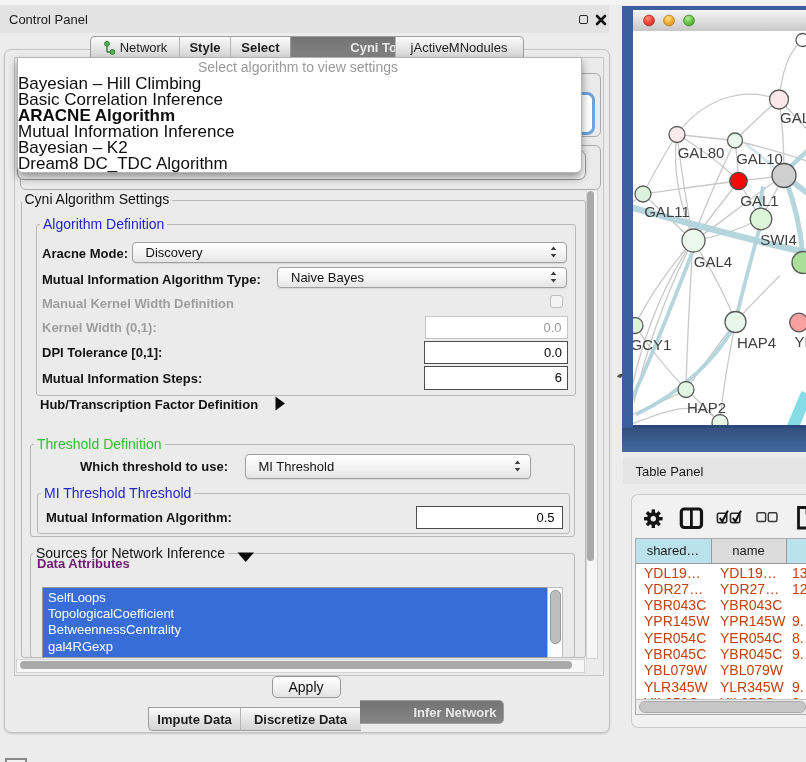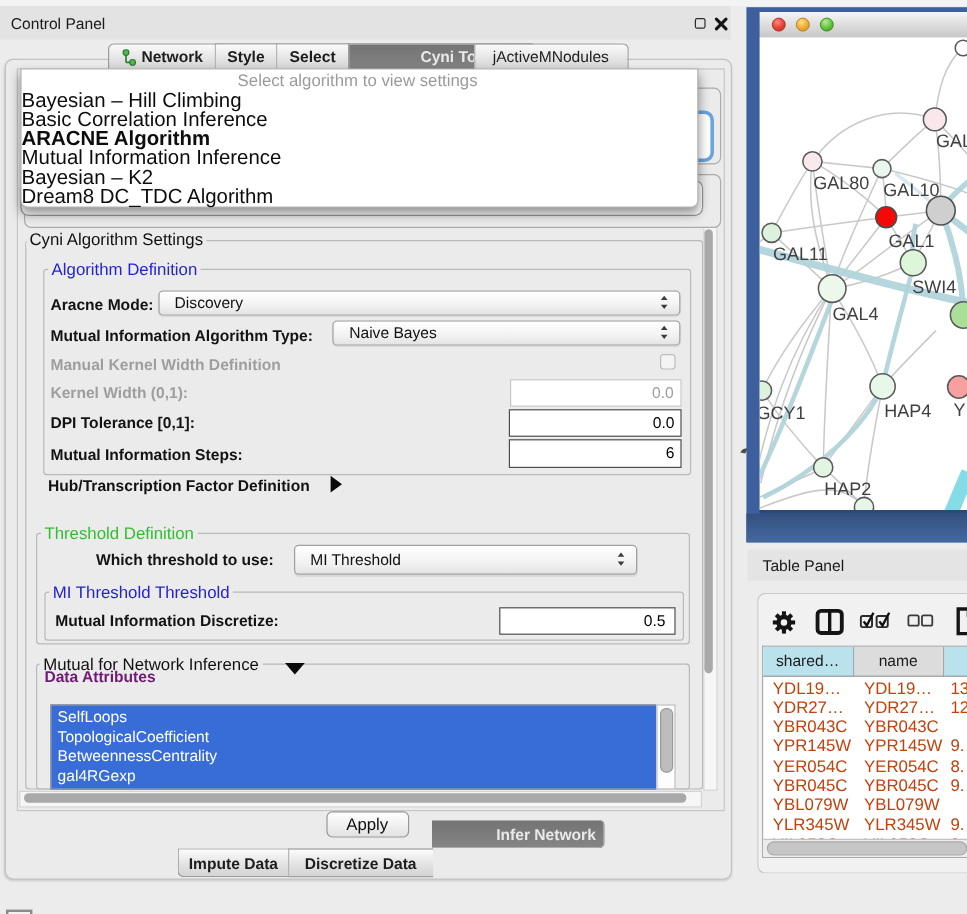--- a/index.html
+++ b/index.html
@@ -99,47 +99,47 @@
     <div class="abs b" style="left:80px;top:459px;font-size:13px;color:#131313;">Which threshold to use:</div>
     <div class="combo" style="left:244.5px;top:453.5px;width:284px;height:23px;">
       <div class="ct">MI Threshold</div>
       <svg class="carr" viewBox="0 0 7 12">
           <path d="M3.5 0.5 L6.3 4 H0.7 Z M3.5 11.5 L0.7 8 H6.3 Z" fill="#3c3c3c"></path>
         </svg>
     </div>
 
     <div class="grp" style="left:37px;top:492.5px;width:531px;height:39px;border-radius:3px;"></div>
     <div class="grplab" style="left:41px;top:485.5px;color:#2323cf;">MI Threshold Threshold</div>
-    <div class="abs b" style="left:46px;top:510px;font-size:13px;color:#131313;">Mutual Information Discretize:</div>
+    <div class="abs b" style="left:46px;top:510px;font-size:13px;color:#131313;">Mutual Information Algorithm:</div>
     <div class="field" style="left:415.5px;top:506px;width:145px;height:20.5px;border:1px solid #4d4d4d;">
       <div class="fval" style="color:#000;right:7px;">0.5</div>
     </div>
 
     <div class="grp" style="left:30px;top:552.5px;width:543px;height:103px;border-radius:3px;"></div>
-    <div class="grplab" style="left:33px;top:546px;color:#111;">Mutual for Network Inference</div>
+    <div class="grplab" style="left:33px;top:546px;color:#111;">Sources for Network Inference</div>
     <svg class="abs" style="left:236.5px;top:550.5px;" width="18" height="12" viewBox="0 0 18 12">
       <path d="M0.5 1.5 L17 1.5 L8.7 11 Z" fill="#0a0a0a"></path>
     </svg>
     <div class="abs b" style="left:37px;top:556px;font-size:13px;color:#701a75;">Data Attributes</div>
 
     <div class="abs" style="left:42px;top:586.5px;width:504px;height:69px;background:#386dd8;border:1px solid #9a9a9a;border-right:none;overflow:hidden;">
       <div style="color:#fff;font-size:13px;line-height:16.4px;padding:2px 0 0 5px;">SelfLoops<br>TopologicalCoefficient<br>BetweennessCentrality<br>gal4RGexp</div>
     </div>
     <div class="abs" style="left:547px;top:586.5px;width:14px;height:69px;background:#fdfdfd;border:1px solid #bcbcbc;"></div>
     <div class="abs" style="left:549.5px;top:589.5px;width:9px;height:52px;background:#bdbdbd;border:1px solid #9a9a9a;border-radius:5px;"></div>
   </div>
 
   <div id="toptabs">
     <div class="abs tab" style="left:89.5px;top:35.5px;width:89px;border-left:1px solid #9d9d9d;border-radius:5px 0 0 0;">
       <svg width="13" height="14" viewBox="0 0 13 14" style="margin-right:4px;">
         <path d="M4 3 L4 11 M4 11 L9 11" stroke="#2e7d32" stroke-width="1.4" fill="none"></path>
         <circle cx="4" cy="2.8" r="2.4" fill="#51b755" stroke="#2e7d32" stroke-width="1"></circle>
         <circle cx="9.5" cy="11" r="2.4" fill="#51b755" stroke="#2e7d32" stroke-width="1"></circle>
       </svg>
-      <span style="font-weight:700;">Network</span>
+      <span style="font-weight:400;">Network</span>
     </div>
     <div class="abs tab" style="left:178.5px;top:35.5px;width:51px;border-left:1px solid #b5b5b5;">
         <span style="font-weight:600;">Style</span>
       </div>
     <div class="abs tab" style="left:229.5px;top:35.5px;width:60px;border-left:1px solid #b5b5b5;">
         <span style="font-weight:600;">Select</span>
       </div>
     <div class="abs tab tabsel" style="left:289.5px;top:35.5px;width:105px;border-left:1px solid #9d9d9d;">
         <span style="font-weight:600;">Cyni Toolbox</span>
       </div>
@@ -168,21 +168,21 @@
   </div>
 
   <div id="bottom">
     <div class="abs" style="left:271.5px;top:675.5px;width:67px;height:20px;border:1px solid #979797;border-radius:5px;background:linear-gradient(#ffffff,#f0f0f0 55%,#e2e2e2);display:flex;align-items:center;justify-content:center;font-size:14px;color:#111;">Apply</div>
     <div class="abs tab" style="left:147.5px;top:707px;width:92px;border-left:1px solid #9d9d9d;border-radius:0 0 0 5px;">
         <span style="font-weight:600;">Impute Data</span>
       </div>
     <div class="abs tab" style="left:239.5px;top:707px;width:120px;border-left:1px solid #b5b5b5;">
         <span style="font-weight:600;">Discretize Data</span>
       </div>
-    <div class="abs tab tabsel" style="left:359.5px;top:683px;width:95px;border-right:1px solid #9d9d9d;border-radius:0 5px 5px 0;">
+    <div class="abs tab tabsel" style="left:359.5px;top:700px;width:95px;border-right:1px solid #9d9d9d;border-radius:0 5px 5px 0;">
         <span style="font-weight:600;">Infer Network</span>
       </div>
   </div>
 
   <div id="network">
     <div class="abs" style="left:622px;top:6px;width:184px;height:446px;background:#3d5f9e;"></div>
     <div class="abs" style="left:633px;top:425px;width:173px;height:3px;background:#2b4879;"></div>
     <div class="abs" style="left:622px;top:428px;width:184px;height:24px;background:linear-gradient(#33507f,#44699f);"></div>
     <div class="abs" style="left:633px;top:10px;width:173px;height:20.5px;background:linear-gradient(#f5f5f5,#c7c7c7);border-bottom:1px solid #8f8f8f;"></div>
     <svg class="abs" style="left:640px;top:12px;" width="58" height="17" viewBox="0 0 58 17">

